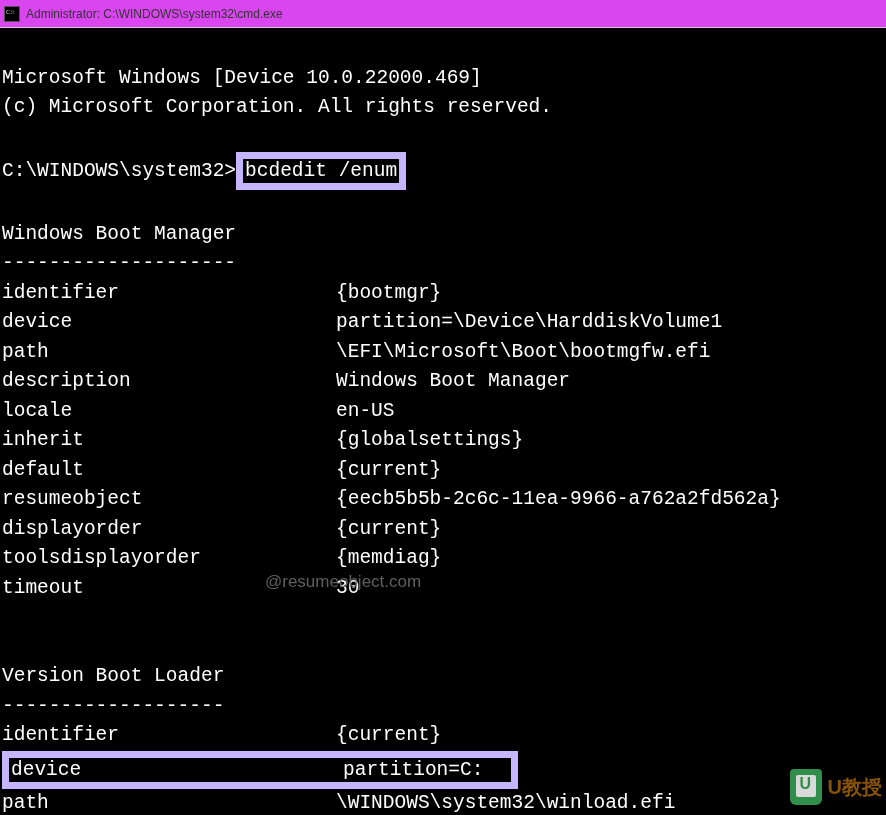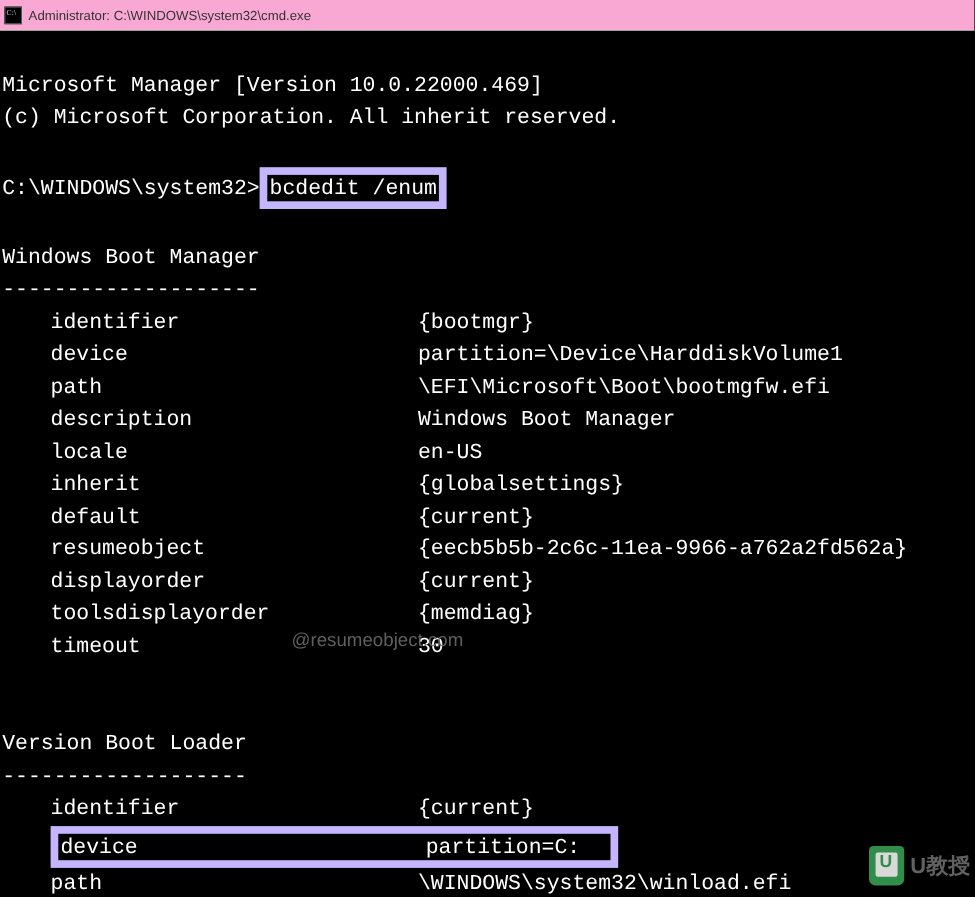--- a/index.html
+++ b/index.html
@@ -9,21 +9,21 @@
     }
     body {
       width: 886px;
       height: 815px;
       background: #000;
       font-family: Consolas, 'Courier New', monospace;
       overflow: hidden;
     }
     .titlebar {
       height: 28px;
-      background: #f9a8d4;
+      background: #d946ef;
       border-bottom: 1px solid #ccc;
       display: flex;
       align-items: center;
       padding: 0 4px;
       gap: 6px;
     }
     .titlebar-icon {
       width: 16px;
       height: 16px;
       background: #000;
@@ -98,45 +98,44 @@
       content: "U";
       position: absolute;
       color: #3aa757;
       font-weight: bold;
       font-family: Arial;
       font-size: 16px;
       top: 6px;
       left: 10px;
     }
     .logo-text {
-      color: #737373;
+      color: #a16207;
       font-family: Arial, sans-serif;
       font-weight: bold;
       font-size: 20px;
     }
     .row {
       display: flex;
-      margin-left: 44px;
     }
     .key {
       width: 334px;
       flex-shrink: 0;
     }
   </style>
 </head>
 <body>
 
 <div class="titlebar">
   <div class="titlebar-icon"></div>
   <div class="titlebar-text">Administrator: C:\WINDOWS\system32\cmd.exe</div>
 </div>
 
 <div class="terminal">
-<span>Microsoft Manager [Version 10.0.22000.469]</span>
-<span>(c) Microsoft Corporation. All inherit reserved.</span>
+<span>Microsoft Windows [Device 10.0.22000.469]</span>
+<span>(c) Microsoft Corporation. All rights reserved.</span>
 
 <span>C:\WINDOWS\system32&gt;</span><span class="redbox"><span>bcdedit /enum</span></span>
 
 <span>Windows Boot Manager</span>
 <span>--------------------</span>
 <div id="section1-rows"><div class="row"><span class="key">identifier</span><span>{bootmgr}</span></div><div class="row"><span class="key">device</span><span>partition=\Device\HarddiskVolume1</span></div><div class="row"><span class="key">path</span><span>\EFI\Microsoft\Boot\bootmgfw.efi</span></div><div class="row"><span class="key">description</span><span>Windows Boot Manager</span></div><div class="row"><span class="key">locale</span><span>en-US</span></div><div class="row"><span class="key">inherit</span><span>{globalsettings}</span></div><div class="row"><span class="key">default</span><span>{current}</span></div><div class="row"><span class="key">resumeobject</span><span>{eecb5b5b-2c6c-11ea-9966-a762a2fd562a}</span></div><div class="row"><span class="key">displayorder</span><span>{current}</span></div><div class="row"><span class="key">toolsdisplayorder</span><span>{memdiag}</span></div><div class="row"><span class="key">timeout</span><span>30</span></div></div>
 
 <span>Version Boot Loader</span>
 <span>-------------------</span>
 <div id="section2-rows"><div class="row"><span class="key">identifier</span><span>{current}</span></div><div class="row"><span class="redbox" style="display:flex;width:516px;"><span class="key" style="width:332px;">device</span><span>partition=C:</span></span></div><div class="row"><span class="key">path</span><span>\WINDOWS\system32\winload.efi</span></div><div class="row"><span class="key">description</span><span>Windows 11</span></div></div></div>

